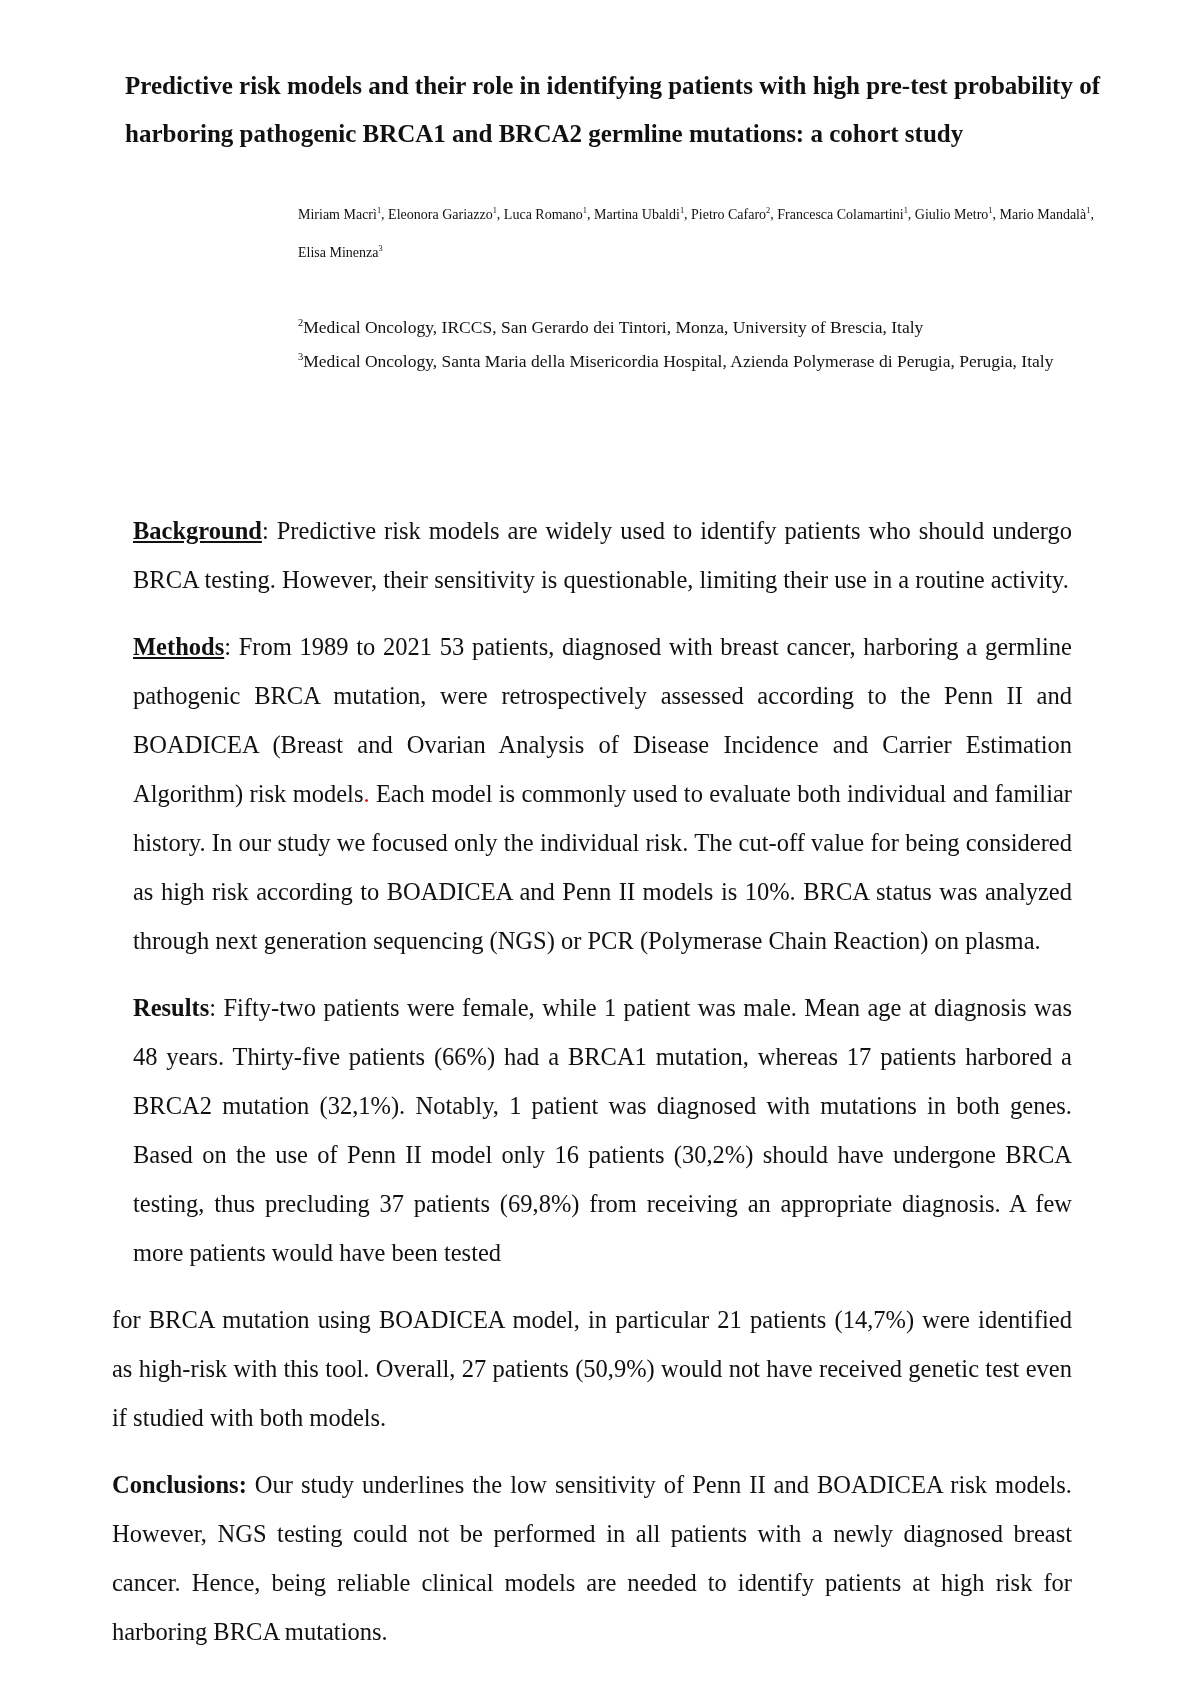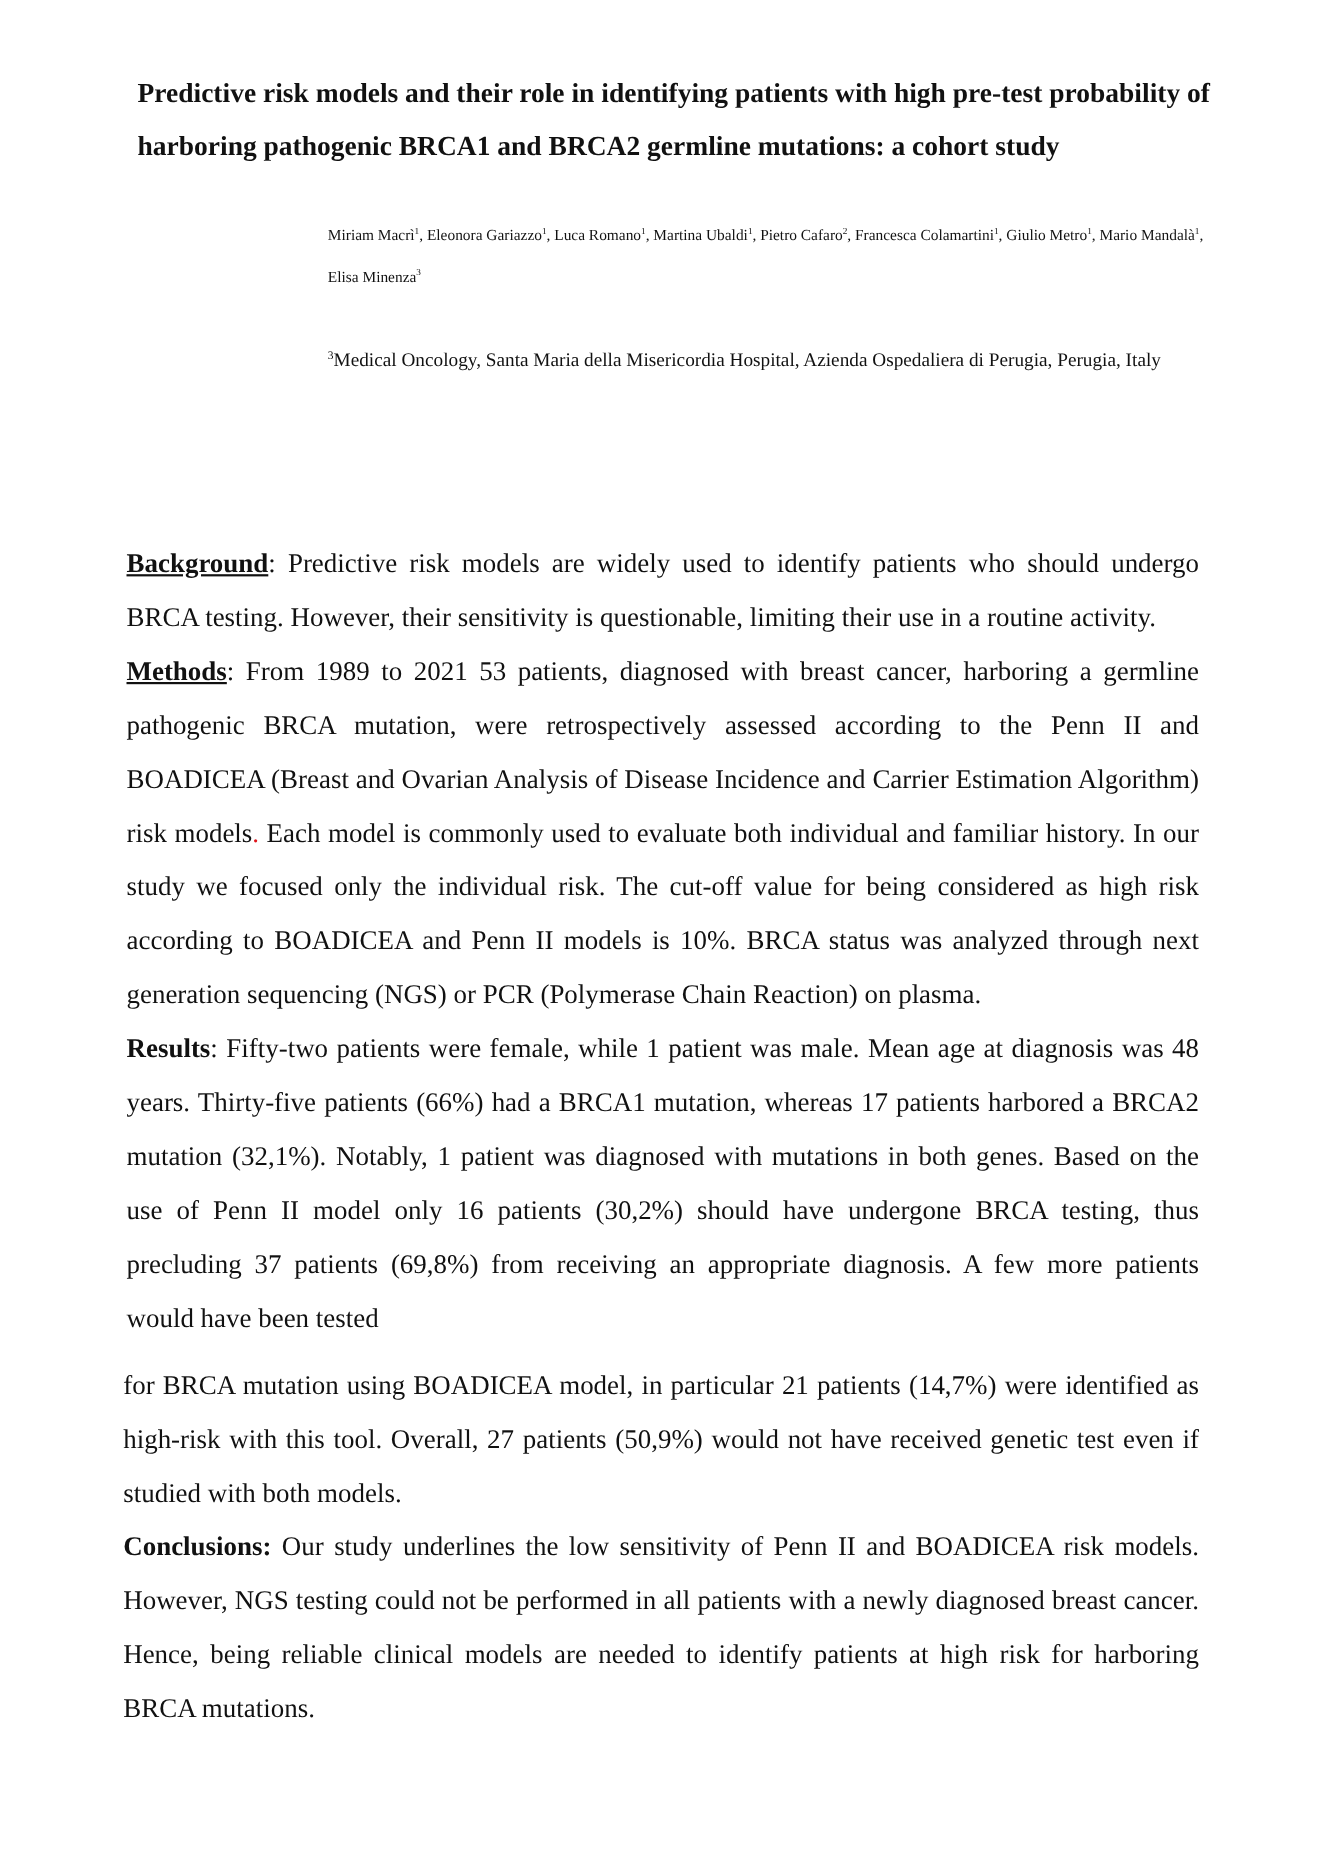--- a/index.html
+++ b/index.html
@@ -8,36 +8,37 @@
   .title { position:absolute; left:125px; top:62px; width:975px;
            font-weight:bold; font-size:25px; line-height:48px; text-align:justify; }
   .authors { position:absolute; left:298px; top:196px; width:800px;
              font-size:14px; line-height:38px; }
   .affils { position:absolute; left:298px; top:310px; width:800px;
             font-size:17.5px; line-height:34px; text-align:justify; }
   .affil { display:block; }
   sup { font-size:0.6em; vertical-align:super; line-height:0; }
   .abstract { position:absolute; left:115px; top:488px; width:975px;
               font-size:24.5px; line-height:49px; text-align:justify; }
-  .abstract p { margin:0; }
+  .abstract p { margin:18px; }
   .abstract p.results-b { margin-top:12px; margin-left:-3px; }
   .abstract p.concl { margin-left:-3px; }
   .label-u { font-weight:bold; text-decoration:underline; }
   .label-b { font-weight:bold; }
   .red { color:#e0141b; }
 </style>
 </head>
 <body>
 
 <div class="title">Predictive risk models and their role in identifying patients with high pre-test probability of harboring pathogenic BRCA1 and BRCA2 germline mutations: a cohort study</div>
 
 <div class="authors" id="authors"><span>Miriam Macrì</span><sup>1</sup><span>, </span><span>Eleonora Gariazzo</span><sup>1</sup><span>, </span><span>Luca Romano</span><sup>1</sup><span>, </span><span>Martina Ubaldi</span><sup>1</sup><span>, </span><span>Pietro Cafaro</span><sup>2</sup><span>, </span><span>Francesca Colamartini</span><sup>1</sup><span>, </span><span>Giulio Metro</span><sup>1</sup><span>, </span><span>Mario Mandalà</span><sup>1</sup><span>,  </span><span>Elisa Minenza</span><sup>3</sup><span></span></div>
 
 <div class="affils">
-  <span class="affil"><sup>3</sup><span>Medical Oncology, Santa Maria della Misericordia Hospital, Azienda Ospedaliera di Perugia, Perugia, Italy</span></span>
+  <span class="affil"><sup>2</sup><span>Medical Oncology, IRCCS, San Gerardo dei Tintori, Monza, University of Brescia, Italy</span></span>
+  <span class="affil"><sup>3</sup><span>Medical Oncology, Santa Maria della Misericordia Hospital, Azienda Polymerase di Perugia, Perugia, Italy</span></span>
 </div>
 
 <div class="abstract">
   <p><span class="label-u">Background</span><span>: Predictive risk models are widely used to identify patients who should undergo BRCA testing. However, their sensitivity is questionable, limiting their use in a routine activity.</span></p>
   <p><span class="label-u">Methods</span><span>: From 1989 to 2021 53 patients, diagnosed with breast cancer,  harboring a germline pathogenic BRCA mutation, were retrospectively assessed according to the Penn II and BOADICEA (Breast and Ovarian Analysis of Disease Incidence and Carrier Estimation Algorithm) risk models</span><span class="red">.</span><span> Each model is commonly used to evaluate both individual and familiar history. In our study we focused only the individual risk. The cut-off value for being considered as high risk according to BOADICEA and Penn II models is 10%. BRCA status was analyzed through next generation sequencing (NGS) or PCR (Polymerase Chain Reaction) on plasma.</span></p>
   <p><span class="label-b">Results</span><span>: Fifty-two patients were female, while 1 patient was male. Mean age at diagnosis was 48 years. Thirty-five patients (66%) had a BRCA1 mutation, whereas 17 patients harbored a BRCA2 mutation (32,1%). Notably, 1 patient was diagnosed with mutations in both genes. Based on the use of Penn II model only 16 patients (30,2%) should have undergone BRCA testing, thus precluding 37 patients (69,8%) from receiving an appropriate diagnosis. A few more patients would have been tested</span></p>
   <p class="results-b">for BRCA mutation using BOADICEA model, in particular 21 patients (14,7%) were identified as high-risk with this tool. Overall, 27 patients (50,9%) would not have received genetic test even if studied with both models.</p>
   <p class="concl"><span class="label-b">Conclusions:</span><span> Our study underlines the low sensitivity of Penn II and BOADICEA risk models. However, NGS testing could not be performed in all patients with a newly diagnosed breast cancer. Hence, being reliable clinical models are needed to identify patients at high risk for harboring BRCA mutations.</span></p>
 </div>
 

